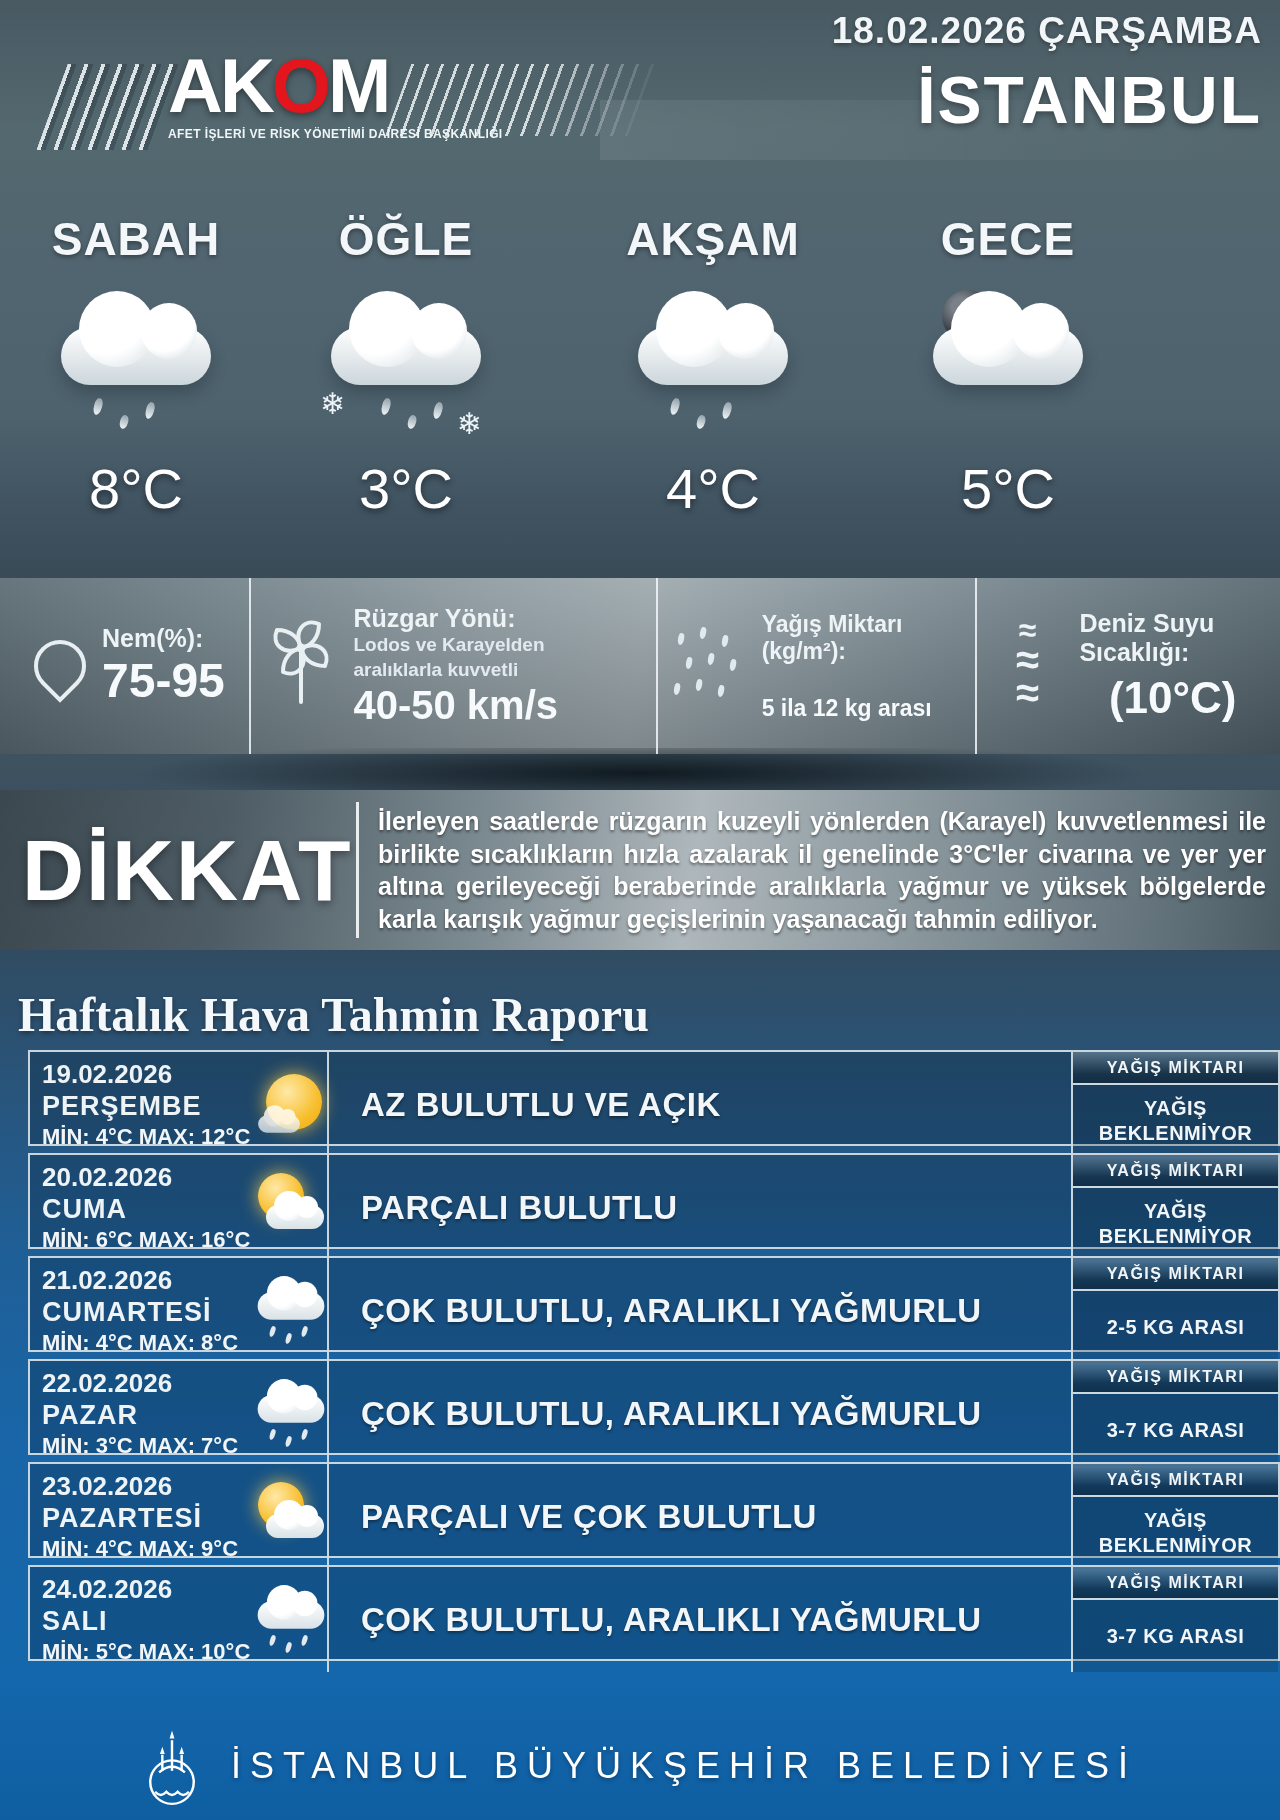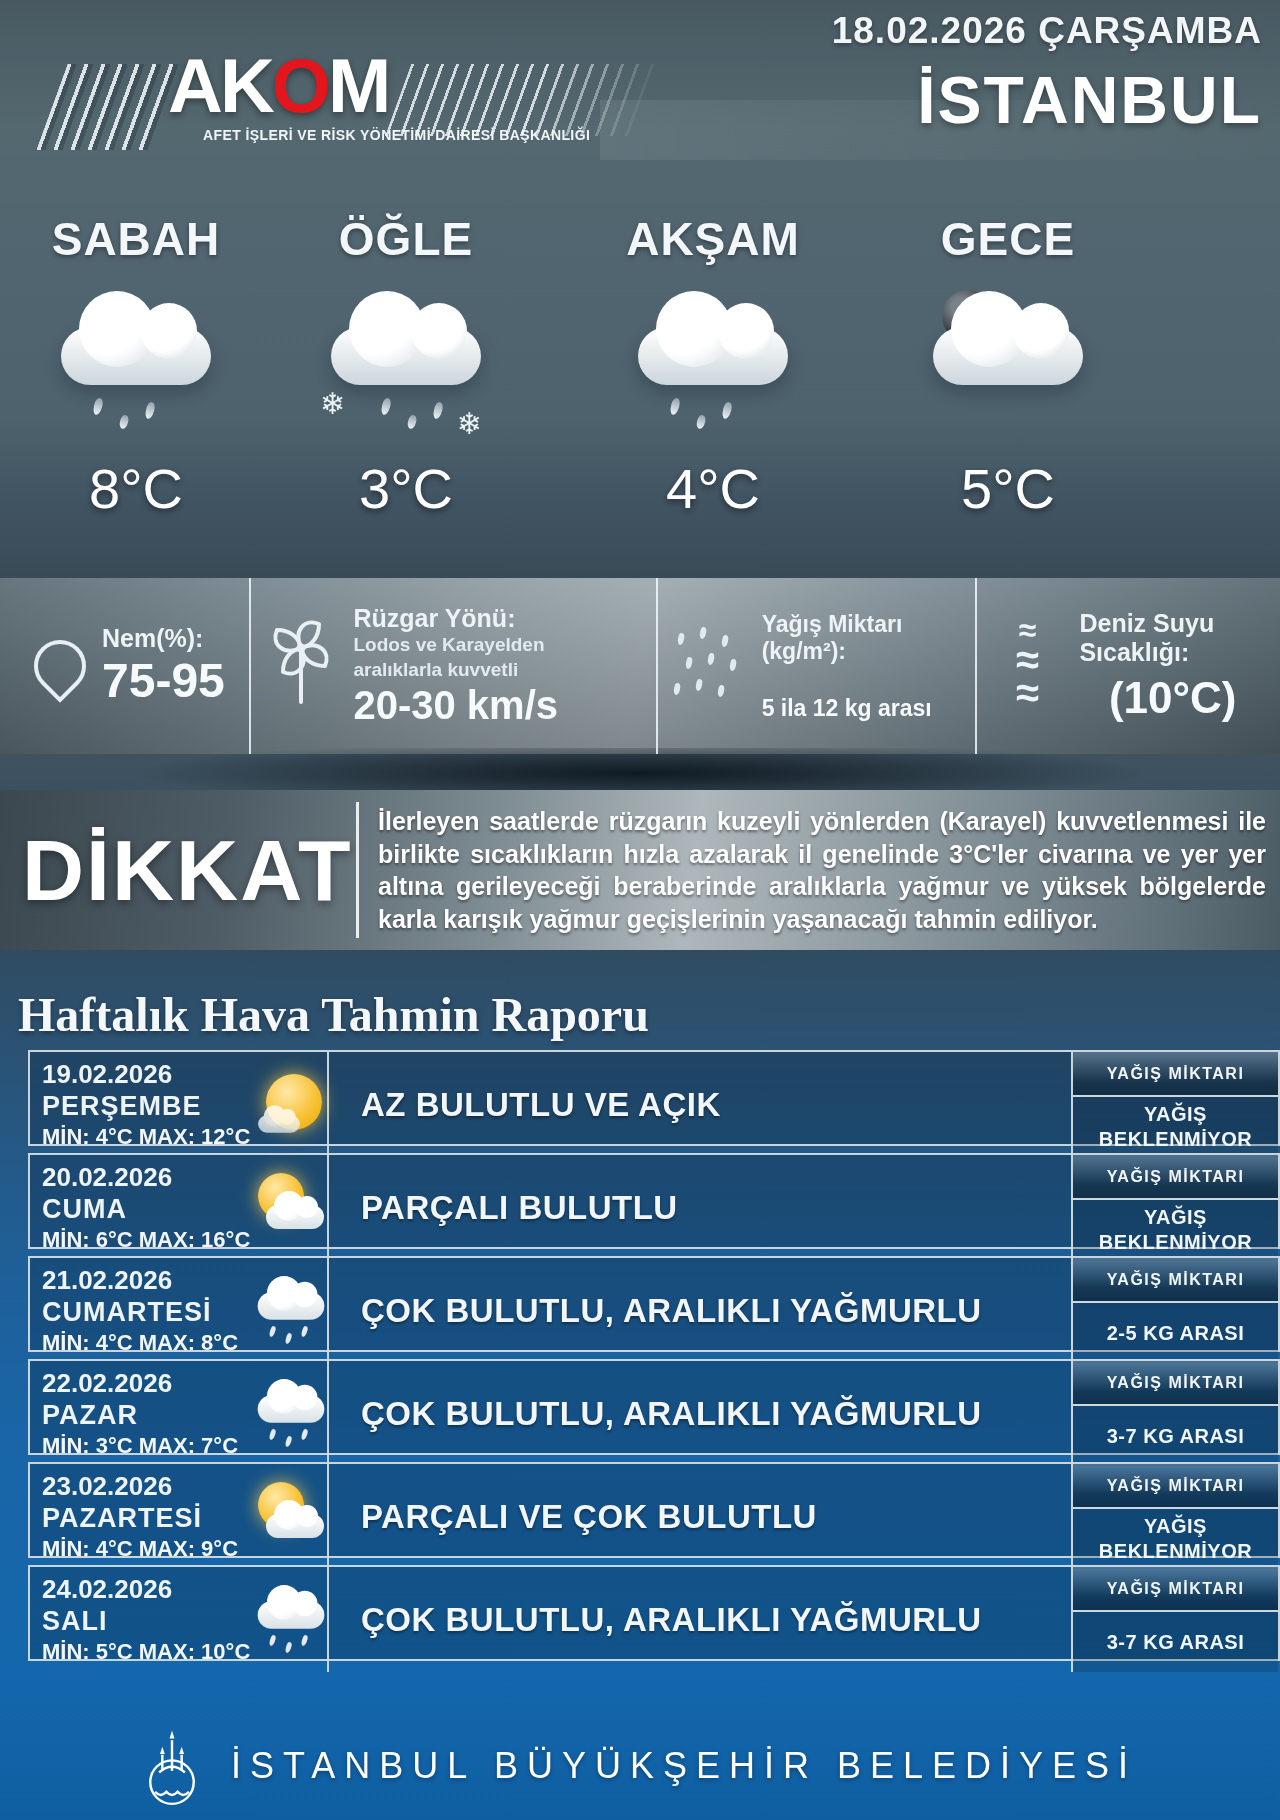--- a/index.html
+++ b/index.html
@@ -27,22 +27,22 @@
     background:repeating-linear-gradient(90deg, rgba(245,250,252,.85) 0 4px,
       rgba(30,45,55,.35) 4px 9px, transparent 9px 17px); }
   .stripes-right { left:398px; top:64px; width:252px; height:72px;
     background:repeating-linear-gradient(90deg, rgba(245,250,252,.8) 0 3px, transparent 3px 15px);
     -webkit-mask-image:linear-gradient(90deg,#000 55%,transparent);
     mask-image:linear-gradient(90deg,#000 55%,transparent); }
   .akom { position:absolute; left:168px; top:48px; }
   .akom-text { font-size:76px; font-weight:bold; letter-spacing:-3px; color:#fff; line-height:1;
     text-shadow:0 3px 7px rgba(0,0,0,.4); }
   .akom-o { color:#e4161d; }
-  .akom-sub { margin-top:3px; font-size:14px; font-weight:bold; letter-spacing:.4px;
-    color:#f0f5f8; white-space:nowrap;margin-left:35px; }
+  .akom-sub { margin-top:3px; font-size:12px; font-weight:bold; letter-spacing:.4px;
+    color:#f0f5f8; white-space:nowrap; }
 
   
   .periods { position:absolute; top:212px; left:0; width:1130px;
     display:grid; grid-template-columns:272px 268px 346px 244px; }
   .period { display:flex; flex-direction:column; align-items:center; }
   .p-label { font-size:46px; font-weight:bold; letter-spacing:1px; color:#f3f7f9;
     text-shadow:0 2px 5px rgba(0,0,0,.4); }
   .wicon { position:relative; width:200px; height:168px; margin-top:16px; }
   .cloud { position:absolute; left:25px; top:45px; width:150px; height:58px;
     background:linear-gradient(180deg,#ffffff,#ccd6dc); border-radius:40px;
@@ -126,21 +126,21 @@
     display:grid; grid-template-columns:297px 1fr 205px; background:rgba(10,35,58,.30); }
   .cell-date { position:relative; padding:7px 12px; }
   .d-date { font-size:26px; font-weight:bold; color:#eef3f6; }
   .d-day  { font-size:27px; font-weight:bold; letter-spacing:1px; color:#eef3f6; margin-top:1px; }
   .d-mm   { font-size:22px; font-weight:bold; color:#f2f6f8; margin-top:2px; }
   .cell-desc { border-left:2px solid rgba(211,221,227,.95); border-right:2px solid rgba(211,221,227,.95);
     display:flex; align-items:center; padding-left:32px; }
   .d-desc { font-size:33px; font-weight:bold; letter-spacing:.5px; color:#f2f6f8;
     text-shadow:0 2px 3px rgba(0,0,0,.4); }
   .cell-amt { display:flex; flex-direction:column; }
-  .amt-h { height:45px; display:flex; align-items:center; justify-content:center;
+  .amt-h { height:33px; display:flex; align-items:center; justify-content:center;
     font-size:16px; font-weight:bold; letter-spacing:1.5px; color:#f2f6f8;
     border-bottom:2px solid rgba(211,221,227,.95);
     background:linear-gradient(180deg, rgba(165,185,196,.40), rgba(18,38,54,.55) 70%, rgba(10,28,42,.6)); }
   .amt-v { flex:1; display:flex; align-items:center; justify-content:center; text-align:center;
     font-size:20px; font-weight:bold; letter-spacing:.5px; line-height:1.25; padding:0 8px;
     color:#f2f6f8; background:rgba(8,30,50,.22); }
 
   
   .sicon { position:absolute; left:218px; top:50%; transform:translateY(-50%);
     width:86px; height:74px; }
@@ -259,21 +259,21 @@
           <path d="M36 30 C 28 12, 40 0, 54 6 C 54 20, 46 28, 36 30 Z"></path>
           <path d="M36 30 C 54 22, 66 34, 60 48 C 46 48, 38 40, 36 30 Z"></path>
           <path d="M36 30 C 44 48, 32 60, 18 54 C 18 40, 26 32, 36 30 Z"></path>
           <path d="M36 30 C 18 38, 6 26, 12 12 C 26 12, 34 20, 36 30 Z"></path>
           <circle cx="36" cy="30" r="4.5" fill="#e9f0f4" stroke="none"></circle>
         </g>
       </svg>
       <div class="stxt">
         <div class="s-label">Rüzgar Yönü:</div>
         <div class="s-desc">Lodos ve Karayelden aralıklarla kuvvetli</div>
-        <div class="s-value">20-30 km/s</div>
+        <div class="s-value">40-50 km/s</div>
       </div>
     </div>
 
     <div class="stat s3">
       <div class="rcluster">
         <i></i>
           <i></i>
           <i></i>
           <i></i>
           <i></i>

